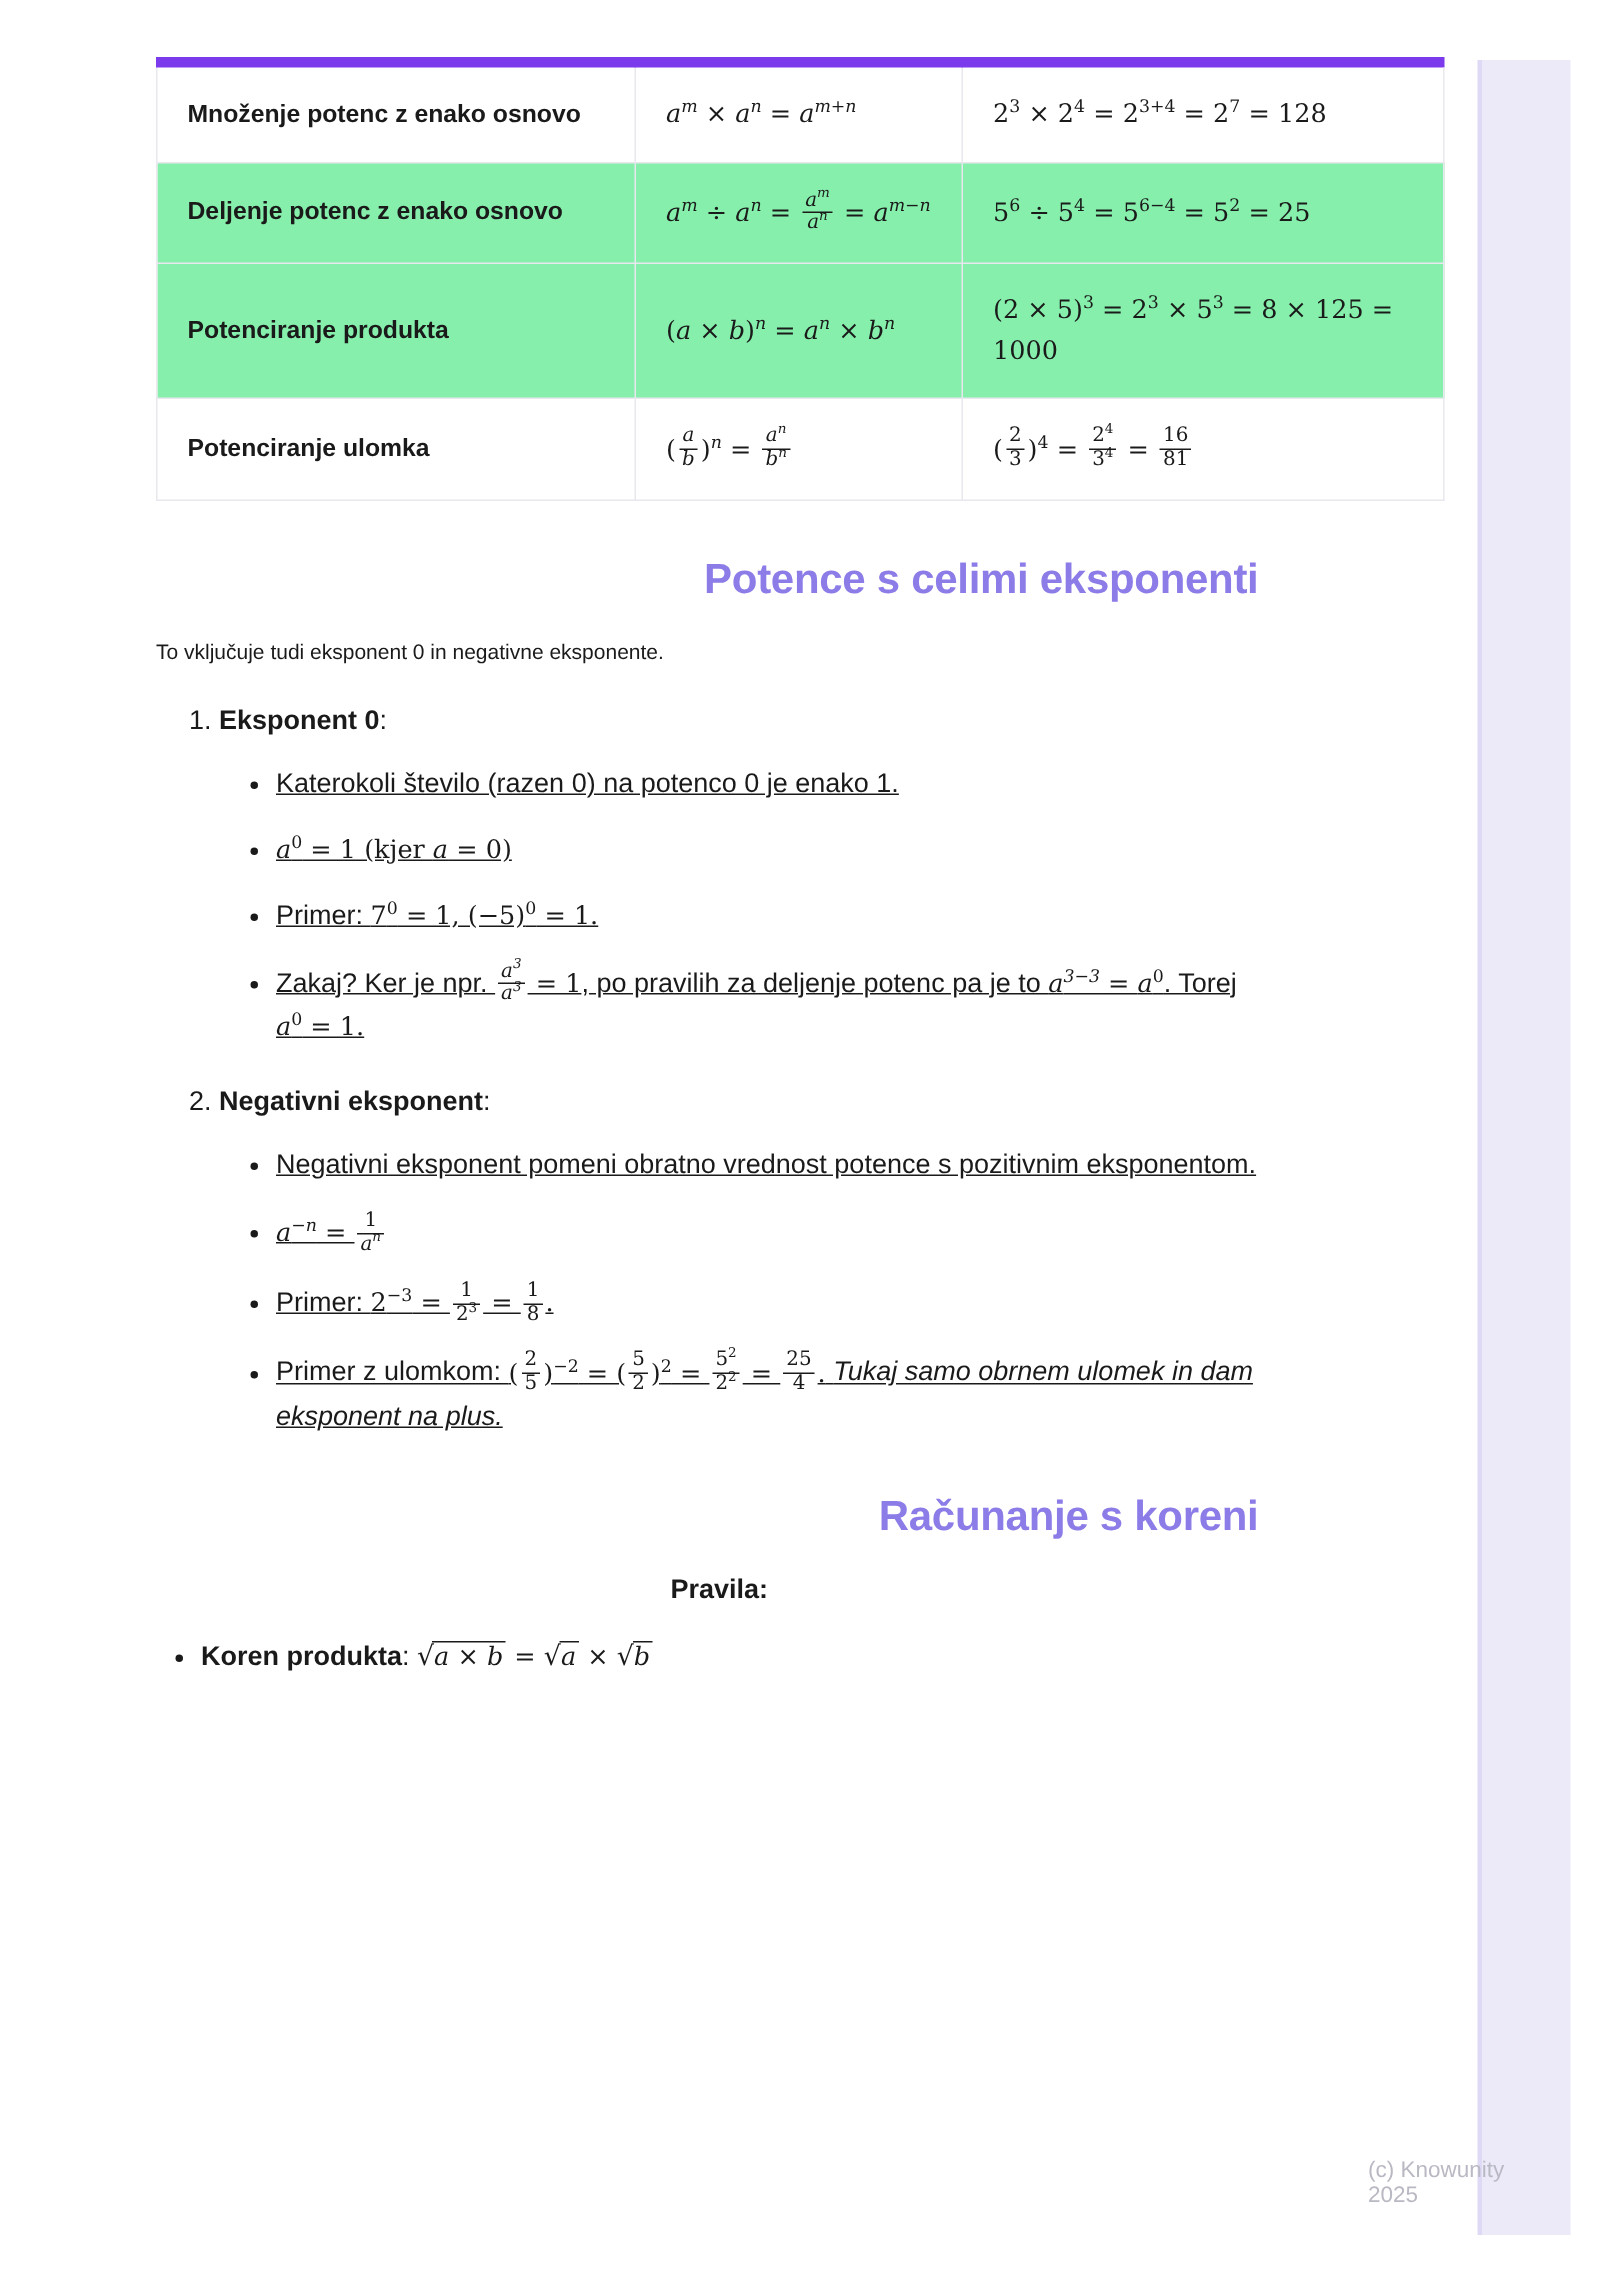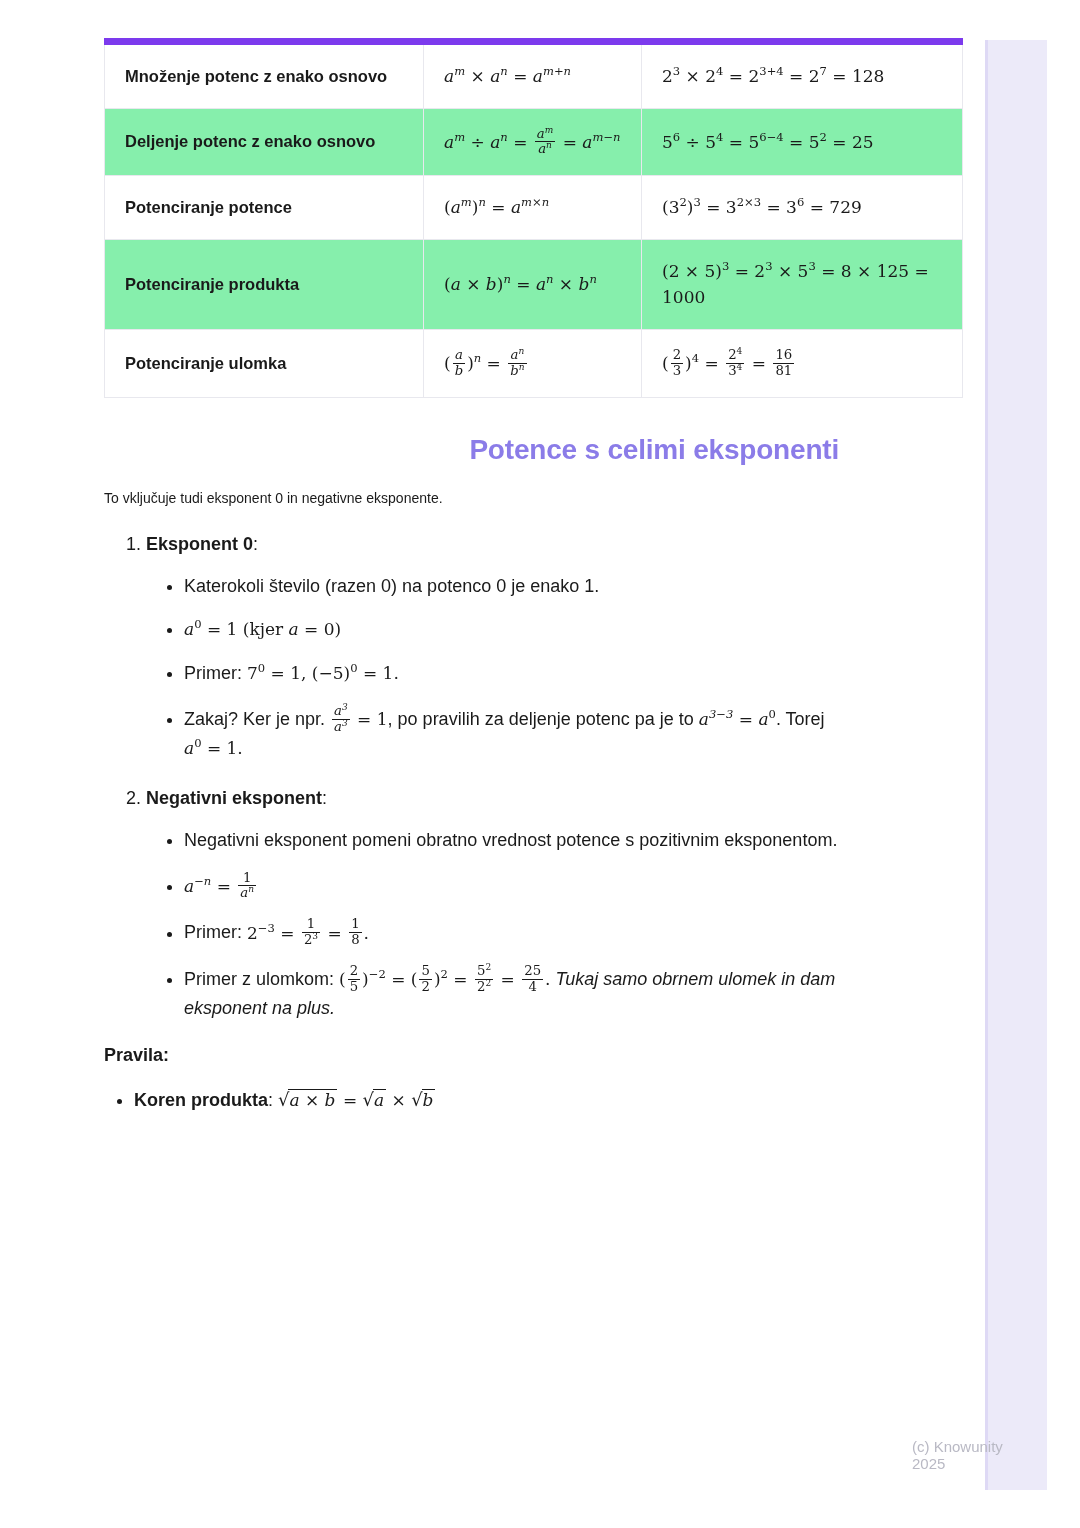--- a/index.html
+++ b/index.html
@@ -112,36 +112,38 @@
   }
   ol.main > li {
     margin-bottom: 14px;
     line-height: 1.55;
   }
   ol.main > li::marker { font-size: 18px; }
   ul.sub {
     list-style: disc;
     padding-left: 38px;
     margin: 14px 0 22px 0;
+    text-decoration: underline;
   }
   ul.sub > li {
     margin-bottom: 16px;
     font-size: 18px;
     line-height: 1.55;
   }
   ul.sub2 {
     list-style: circle;
     padding-left: 38px;
     margin: 6px 0 0 0;
   }
   ul.sub2 > li { font-size: 18px; line-height: 1.55; }
   p.bold-lead {
     font-size: 18px;
     font-weight: bold;
-    margin: 0 0 20px 0;
+    margin: 0 0 20px 16px;
+    text-align: center;
   }
   ul.rules-list {
     list-style: disc;
     padding-left: 30px;
     margin: 0;
   }
   ul.rules-list > li {
     font-size: 18px;
     line-height: 1.6;
     margin-bottom: 4px;
@@ -178,29 +180,20 @@
         </tr>
         <tr class="alt">
           <td class="c1">Deljenje potenc z enako osnovo</td>
           <td class="c2">
             <span class="math"><span class="mi">a</span><sup class="mi">m</sup> ÷ <span class="mi">a</span><sup class="mi">n</sup> =
               <span class="frac"><span class="num mi">a<sup>m</sup></span><span class="den mi">a<sup>n</sup></span></span> =
               <span class="mi">a</span><sup class="mi">m−n</sup></span>
           </td>
           <td class="c3">
             <span class="math">5<sup>6</sup> ÷ 5<sup>4</sup> = 5<sup>6−4</sup> = 5<sup>2</sup> = 25</span>
-          </td>
-        </tr>
-        <tr>
-          <td class="c1">Potenciranje potence</td>
-          <td class="c2">
-            <span class="math">(<span class="mi">a</span><sup class="mi">m</sup>)<sup class="mi">n</sup> = <span class="mi">a</span><sup class="mi">m×n</sup></span>
-          </td>
-          <td class="c3">
-            <span class="math">(3<sup>2</sup>)<sup>3</sup> = 3<sup>2×3</sup> = 3<sup>6</sup> = 729</span>
           </td>
         </tr>
         <tr class="alt">
           <td class="c1">Potenciranje produkta</td>
           <td class="c2">
             <span class="math">(<span class="mi">a</span> × <span class="mi">b</span>)<sup class="mi">n</sup> = <span class="mi">a</span><sup class="mi">n</sup> × <span class="mi">b</span><sup class="mi">n</sup></span>
           </td>
           <td class="c3">
             <span class="math">(2 × 5)<sup>3</sup> = 2<sup>3</sup> × 5<sup>3</sup> = 8 × 125 = 1000</span>
           </td>
@@ -256,20 +249,21 @@
             Primer z ulomkom: <span class="math">(<span class="frac"><span class="num">2</span><span class="den">5</span></span>)<sup>−2</sup> =
               (<span class="frac"><span class="num">5</span><span class="den">2</span></span>)<sup>2</sup> =
               <span class="frac"><span class="num">5<sup>2</sup></span><span class="den">2<sup>2</sup></span></span> =
               <span class="frac"><span class="num">25</span><span class="den">4</span></span>.</span>
             <span class="ital">Tukaj samo obrnem ulomek in dam eksponent na plus.</span>
           </li>
         </ul>
       </li>
     </ol>
 
+    <h2 class="sec">Računanje s koreni</h2>
     <p class="bold-lead">Pravila:</p>
 
     <ul class="rules-list">
       <li>
         <b>Koren produkta</b>:
         <span class="math">
           <span class="sqrt"><span class="rad">√</span><span class="rand mi">a × b</span></span> =
           <span class="sqrt"><span class="rad">√</span><span class="rand mi">a</span></span> ×
           <span class="sqrt"><span class="rad">√</span><span class="rand mi">b</span></span>
         </span>

